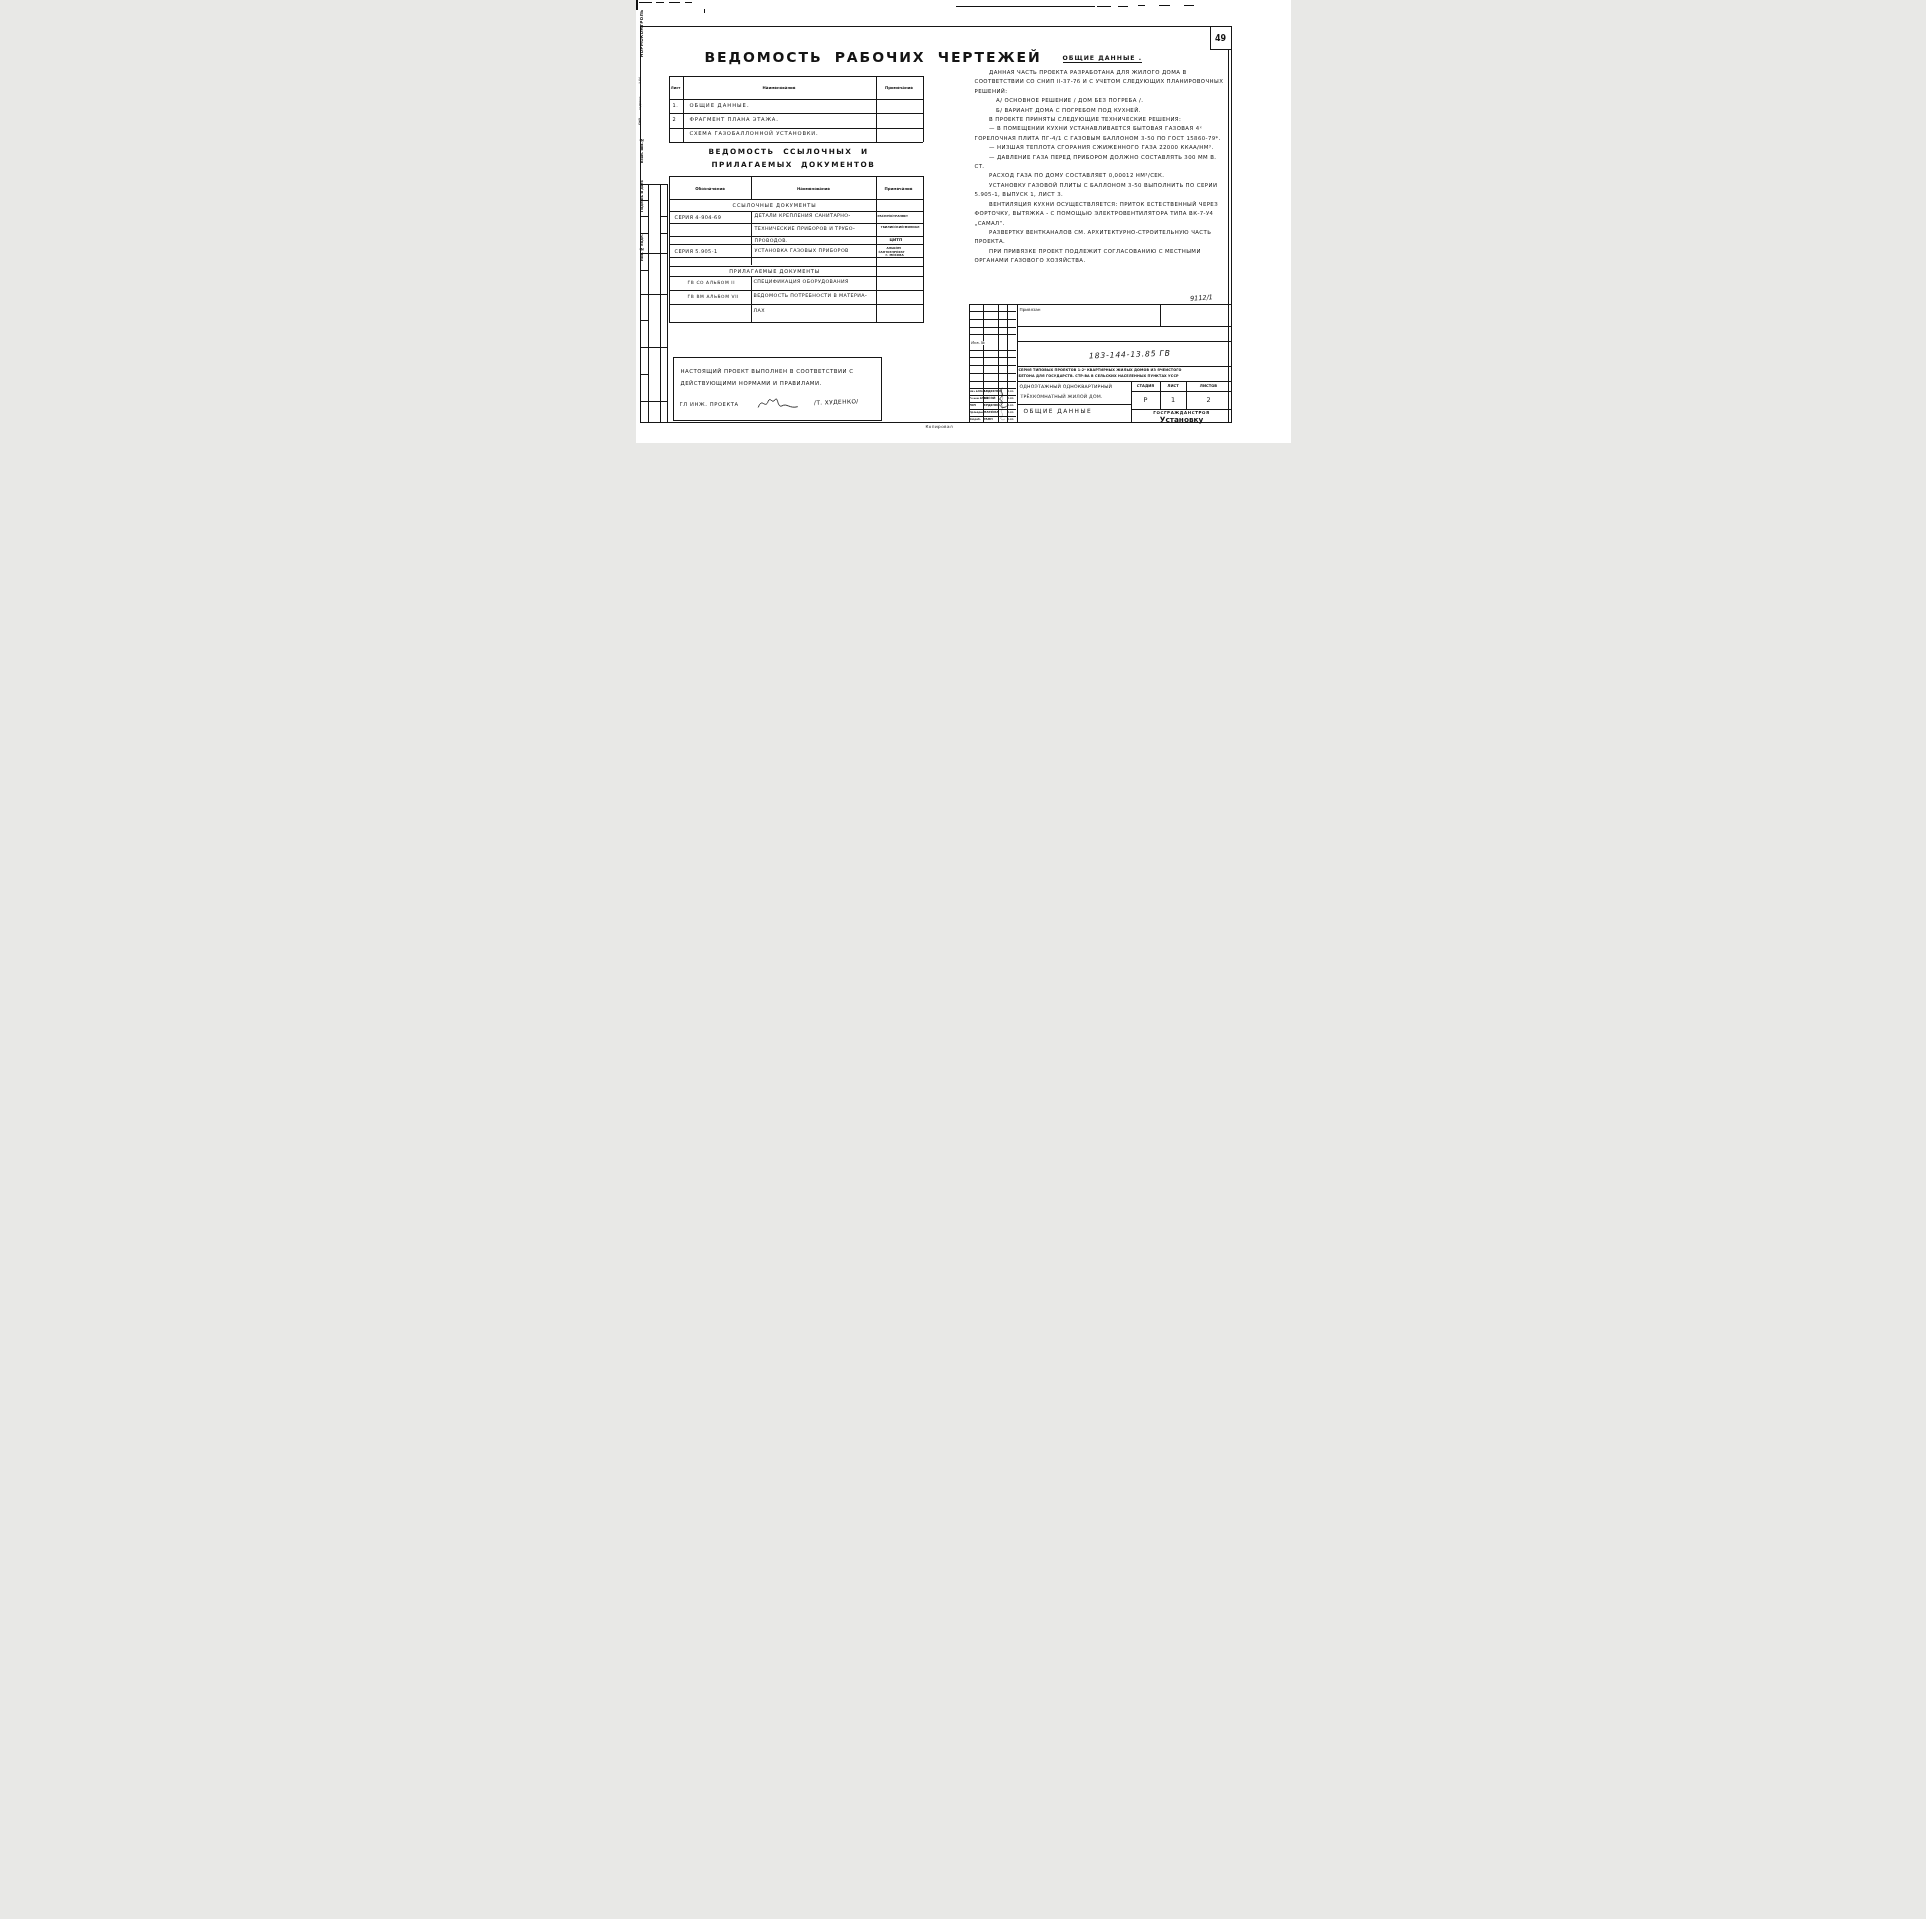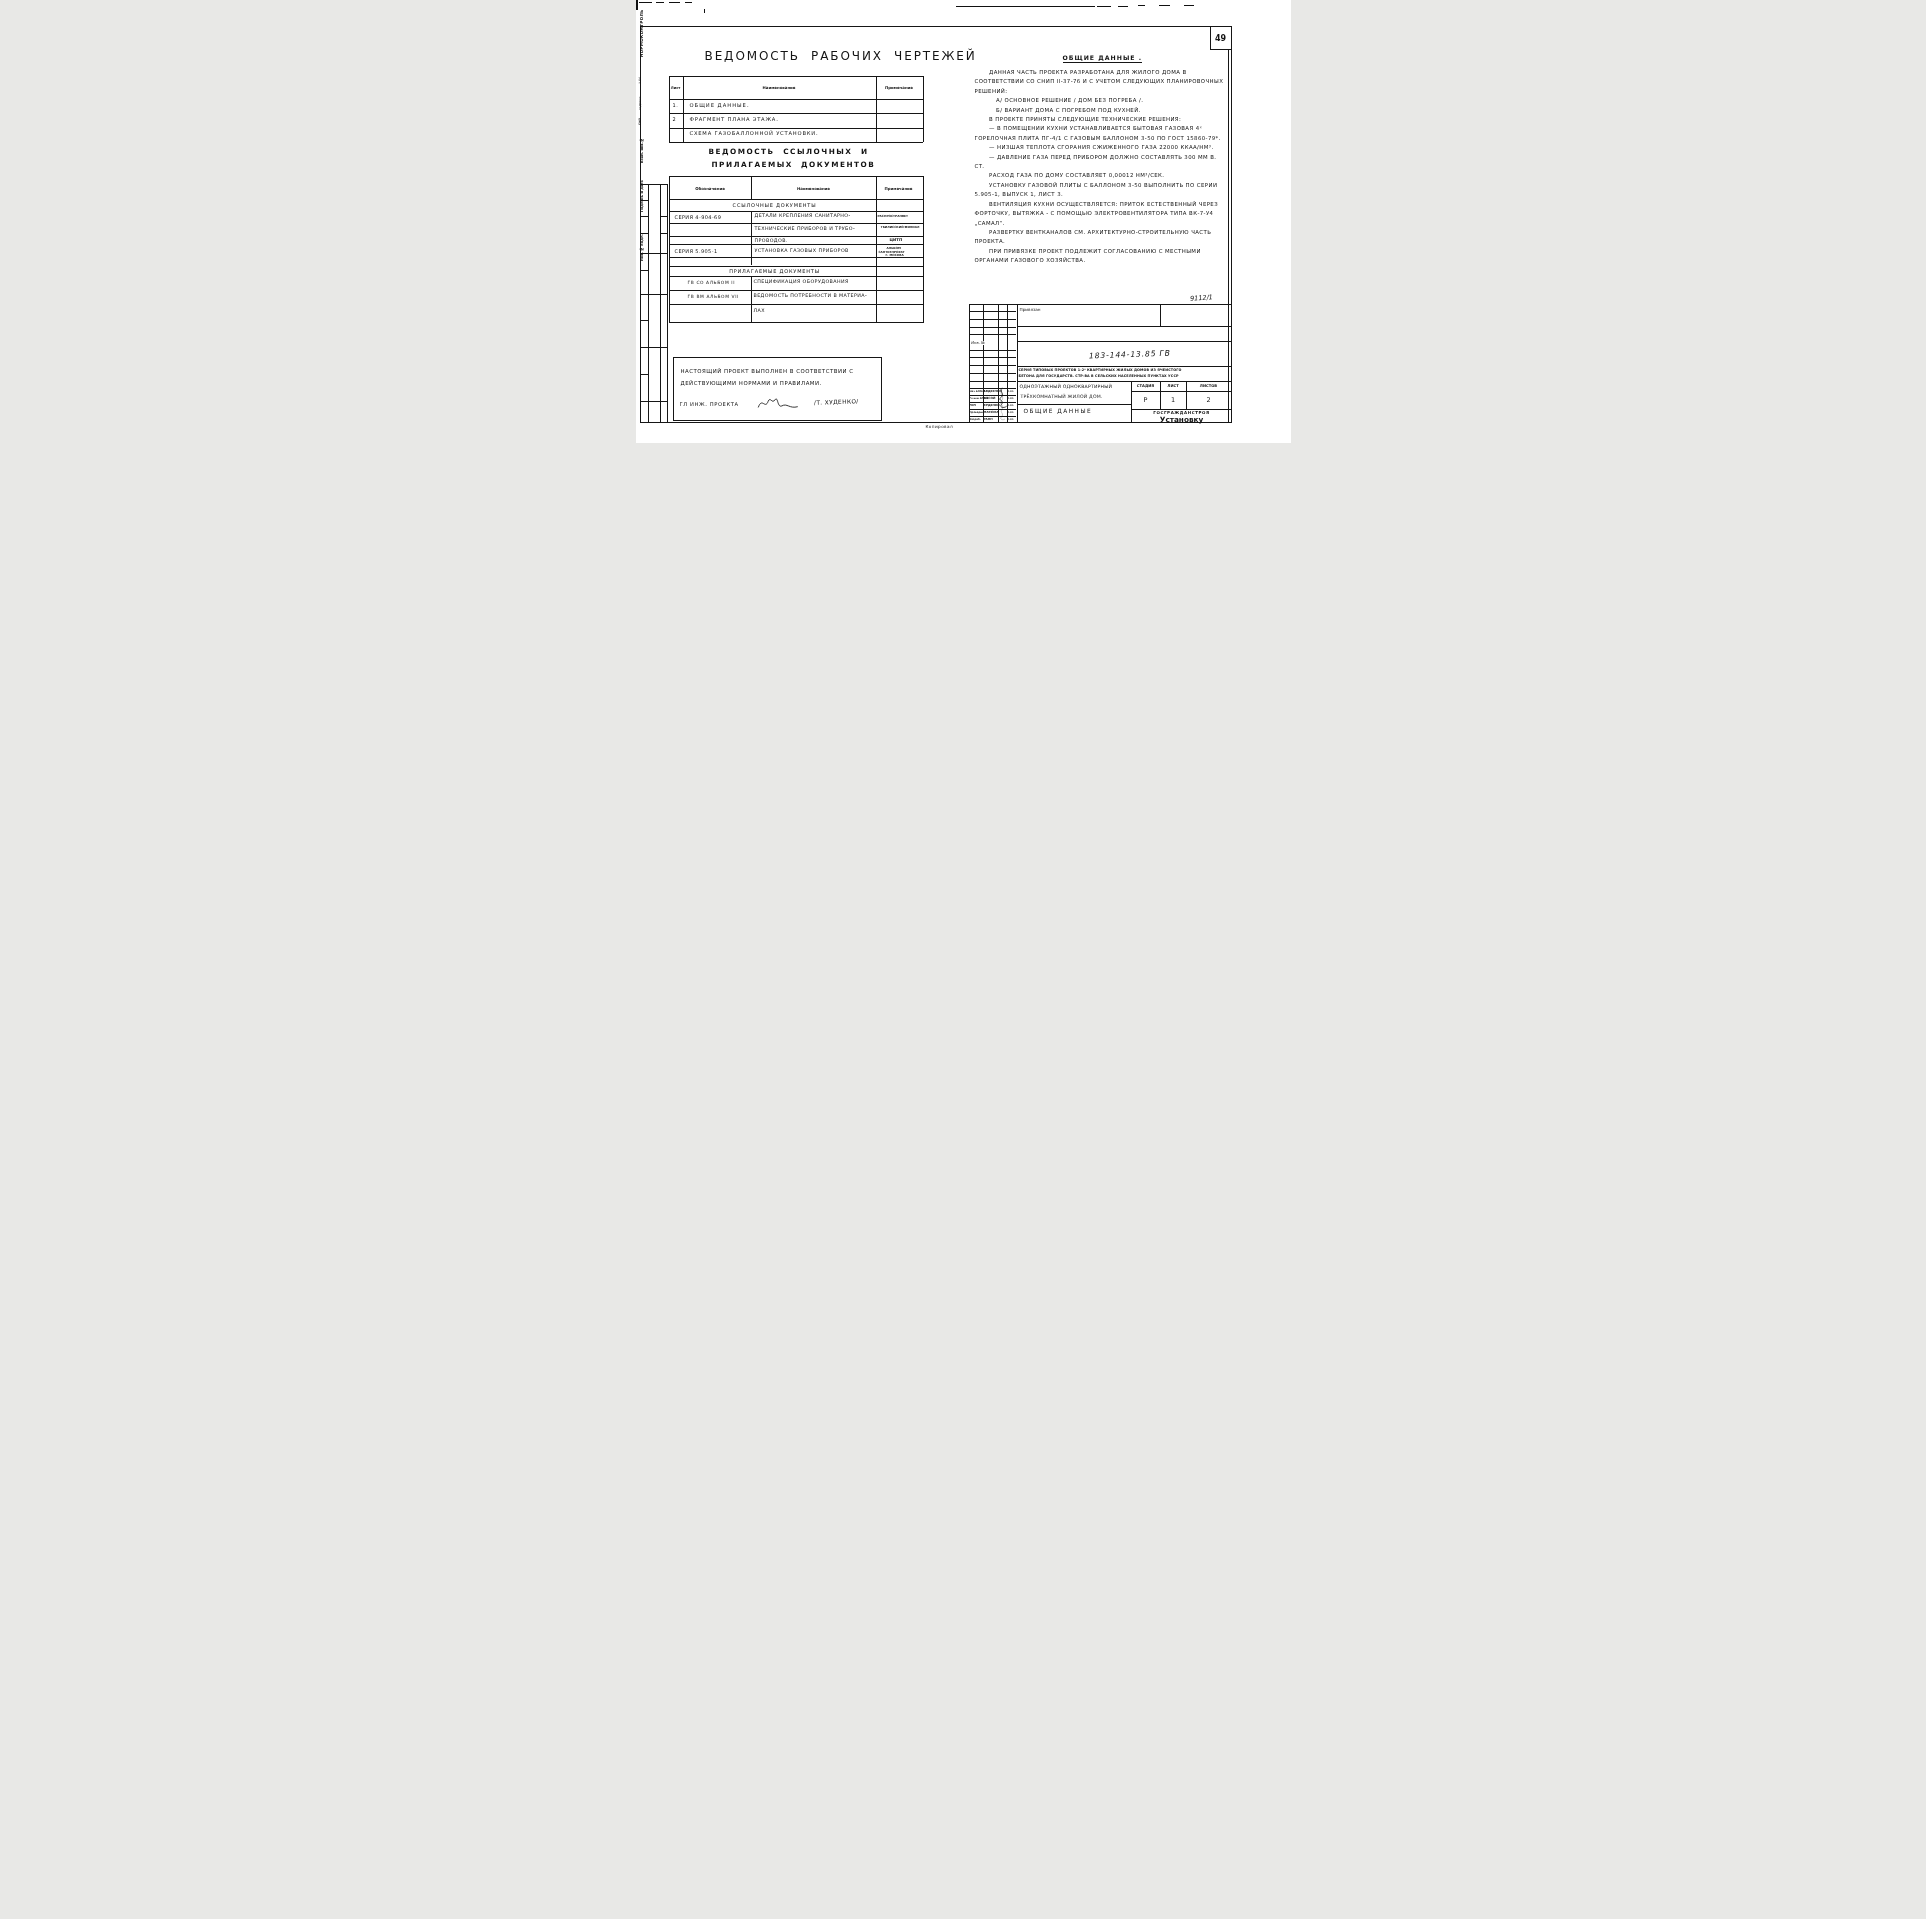--- a/index.html
+++ b/index.html
@@ -66,21 +66,21 @@
   <div class="hl" style="left:24px;top:233px;width:7.7px;height:0.8px;"></div>
 
   <div class="rot up" style="left:12.7px;top:186px;width:11.2px;height:66px;font-size:4px;font-weight:bold;letter-spacing:0.4px;">Нормоконтроль</div>
   <div class="rot" style="left:24px;top:186px;width:7px;height:29px;font-size:3.1px;">X-84</div>
   <div class="rot up" style="left:24px;top:216px;width:7px;height:17px;font-size:2.7px;">Худенко</div>
   <div class="rot up" style="left:24px;top:233px;width:7px;height:19px;font-size:3.1px;font-weight:bold;">ГИП</div>
   <div class="rot" style="left:12.7px;top:254px;width:11.2px;height:39px;font-size:3.5px;font-weight:bold;">Взам. инв.№</div>
   <div class="rot" style="left:12.7px;top:294px;width:11.2px;height:52px;font-size:3.5px;font-weight:bold;">Подпись и дата</div>
   <div class="rot" style="left:12.7px;top:347px;width:11.2px;height:52px;font-size:3.5px;font-weight:bold;">Инв. № подл.</div>
 
-  <div class="txt up" style="left:69px;top:49px;font-size:12px;font-weight:normal;letter-spacing:1.9px;word-spacing:5.4px;">ВЕДОМОСТЬ РАБОЧИХ ЧЕРТЕЖЕЙ</div>
+  <div class="txt up" style="left:69px;top:49px;font-size:14px;font-weight:bold;letter-spacing:1.9px;word-spacing:5.4px;">ВЕДОМОСТЬ РАБОЧИХ ЧЕРТЕЖЕЙ</div>
 
   <div class="hl" style="left:33px;top:76px;width:254px;height:1.2px;"></div>
   <div class="hl" style="left:33px;top:99px;width:254px;height:1.2px;"></div>
   <div class="hl" style="left:33px;top:113px;width:254px;height:0.8px;"></div>
   <div class="hl" style="left:33px;top:128px;width:254px;height:0.8px;"></div>
   <div class="hl" style="left:33px;top:142px;width:254px;height:1.2px;"></div>
   <div class="vl" style="left:33px;top:76px;width:1.2px;height:66px;"></div>
   <div class="vl" style="left:47px;top:76px;width:0.8px;height:66px;"></div>
   <div class="vl" style="left:240px;top:76px;width:0.8px;height:66px;"></div>
   <div class="vl" style="left:287px;top:76px;width:1.2px;height:66px;"></div>

